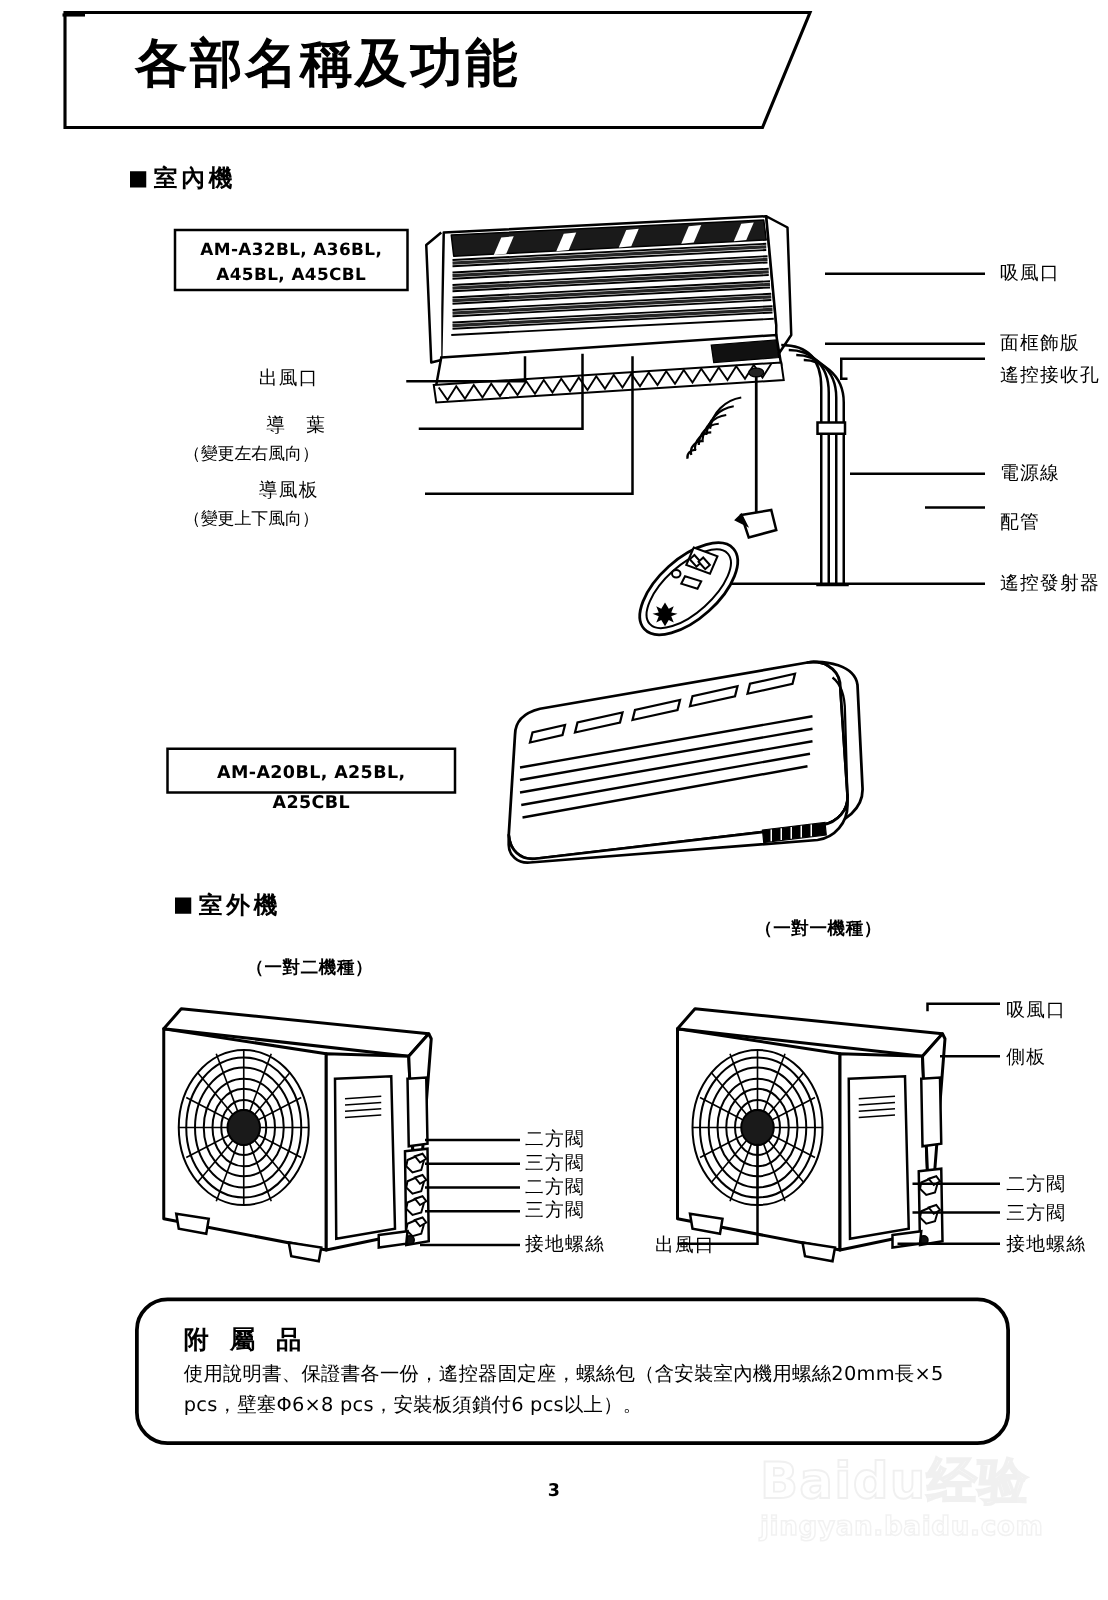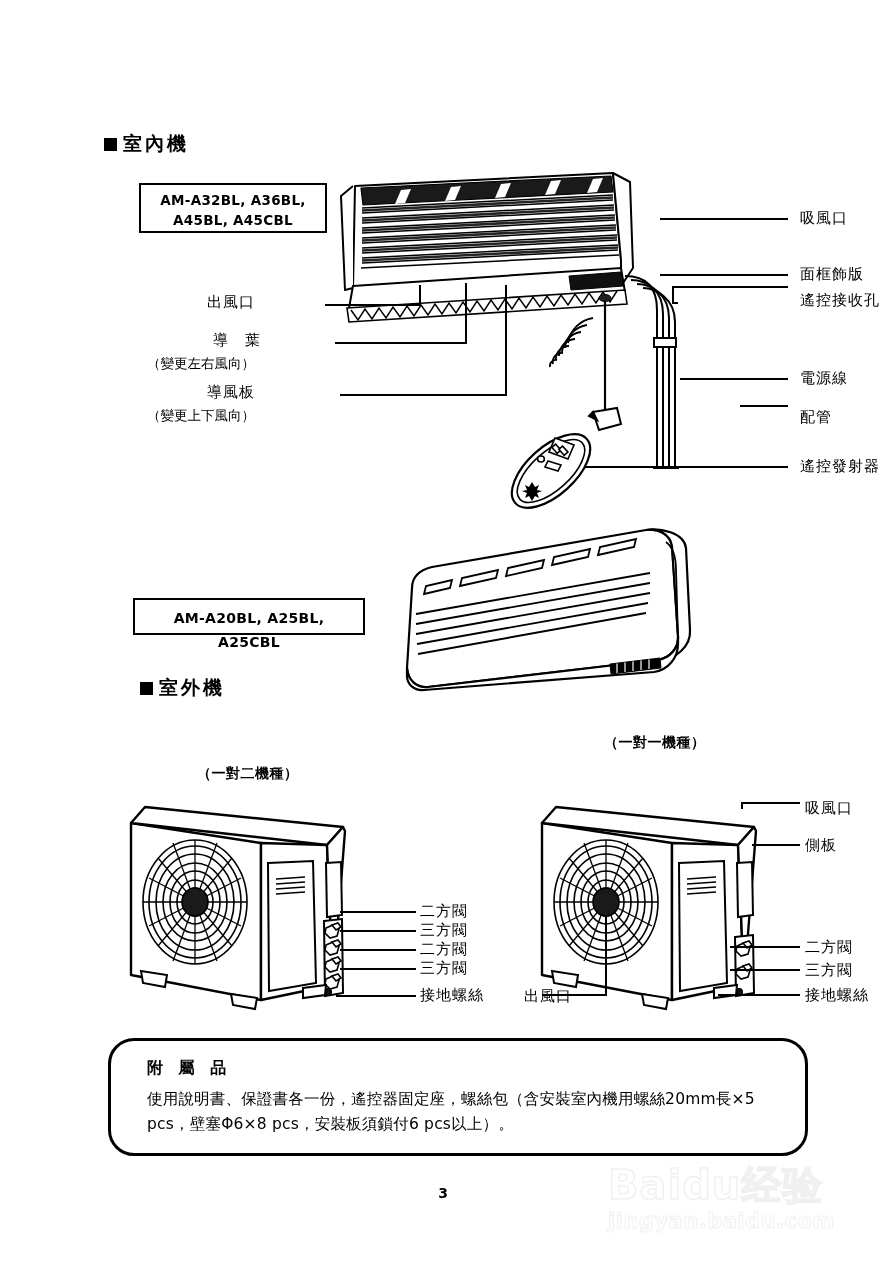--- a/index.html
+++ b/index.html
@@ -100,21 +100,21 @@
     height: 118px;
     border: 3px solid #000;
     border-radius: 26px;
     box-sizing: border-box;
     background: #fff;
   }
   #accessory-title {
     position: absolute;
     left: 36px;
     top: 17px;
-    font-size: 16px;
+    font-size: 20px;
     font-weight: bold;
     letter-spacing: 5px;
   }
   #accessory-body {
     position: absolute;
     left: 36px;
     top: 46px;
     width: 636px;
     font-size: 15.5px;
     line-height: 1.6;
@@ -157,20 +157,27 @@
     letter-spacing: 0.5px;
     white-space: nowrap;
   }
   svg { overflow: visible; }
 </style>
 </head>
 <body>
 
 <div id="page">
 
+  <div class="abs" id="title-banner">
+    <svg width="600" height="96" viewBox="0 0 600 96">
+      <polygon points="2,2 598,2 560,94 2,94" fill="#ffffff" stroke="#000000" stroke-width="2.5"></polygon>
+      <line x1="0" y1="4" x2="18" y2="4" stroke="#000000" stroke-width="2.5"></line>
+    </svg>
+    <div id="title-text">各部名稱及功能</div>
+  </div>
 
   <div class="abs section-header" style="left:104px; top:134px;">
     <span class="sq"></span><span>室內機</span>
   </div>
 
   <div class="abs model-box" style="left:139px; top:183px; width:188px; height:50px;">
     <div>AM-A32BL, A36BL,</div>
     <div>A45BL, A45CBL</div>
   </div>
 
@@ -385,21 +392,21 @@
       <path d="M235 143.5 L235 153"></path>
       <path d="M243 142.5 L243 152"></path>
       <path d="M251 141.5 L251 151"></path>
     </g>
 
     <g stroke="#000" stroke-width="1.8" fill="none">
       <path d="M268 24 C 276 30 278 40 278 52 L280 120"></path>
     </g>
   </svg>
 
-  <div class="abs section-header" style="left:104px; top:678px;padding-left:36px;">
+  <div class="abs section-header" style="left:104px; top:715px;padding-left:36px;">
     <span class="sq"></span><span>室外機</span>
   </div>
 
   <div class="abs caption" style="left:197px; top:765px;">（一對二機種）</div>
   <div class="abs caption" style="left:604px; top:734px;">（一對一機種）</div>
 
   <svg class="abs" style="left:113px; top:795px;" width="295" height="225" viewBox="0 0 295 225">
     <g fill="#ffffff" stroke="#000" stroke-width="2.4" stroke-linejoin="round">
 
       <path d="M18 28 L18 180 L148 205 L148 48 Z"></path>

